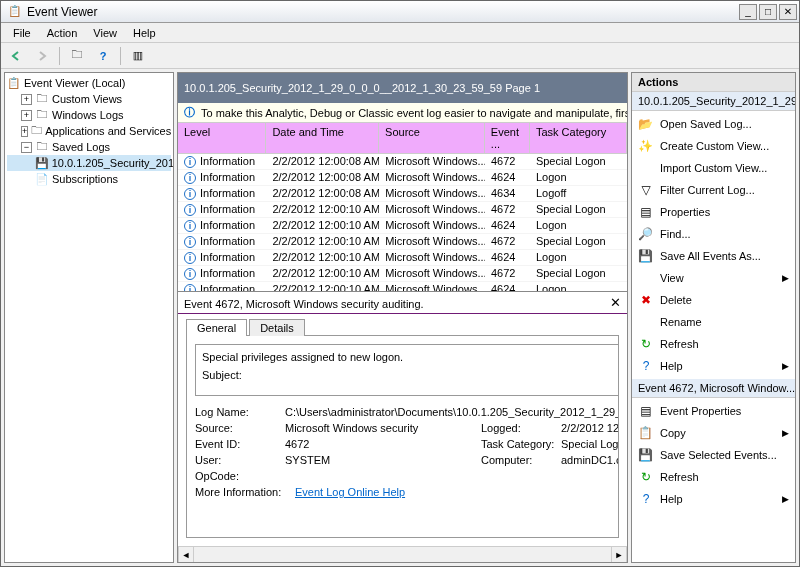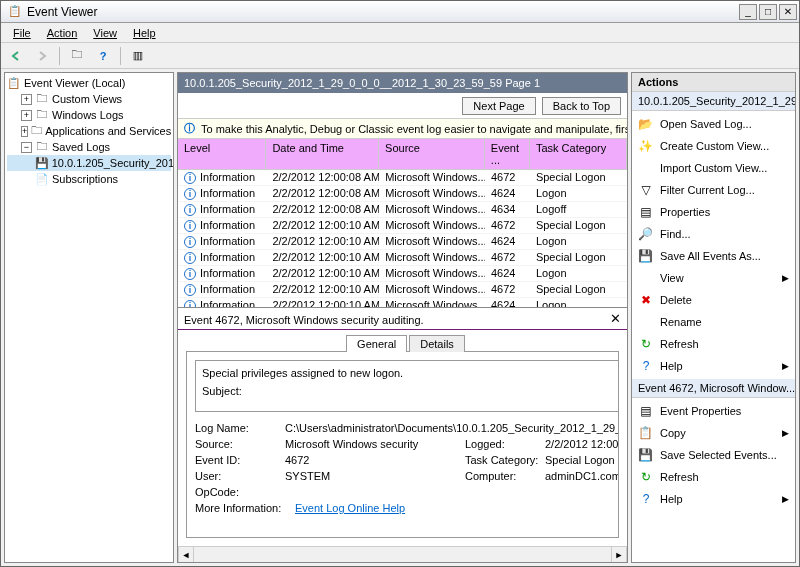--- a/index.html
+++ b/index.html
@@ -4,60 +4,60 @@
 <style>
 * { box-sizing: border-box; font-family: "Segoe UI", Tahoma, sans-serif; font-size: 11px; }
 body { margin: 0; background: #fff; overflow: hidden; }
 .window { width: 800px; height: 567px; border: 1px solid #666; display: flex; flex-direction: column; background: #f0f0f0; }
 .titlebar { height: 22px; background: linear-gradient(#fff,#e4e8ee); display: flex; align-items: center; padding: 0 2px; border-bottom: 1px solid #999; }
 .titlebar .icon { width: 16px; height: 16px; margin: 0 4px; display:flex;align-items:center;justify-content:center; }
 .titlebar .title { flex: 1; font-size: 12px; }
 .winbtns { display: flex; }
 .winbtn { width: 18px; height: 16px; border:1px solid #888; margin-left:2px; background:#e8e8e8; display:flex;align-items:center;justify-content:center; font-size:10px; line-height:1; }
 .menubar { height: 20px; display:flex; align-items:center; padding:0 4px; background:#f0f0f0; border-bottom:1px solid #ccc; }
-.menubar span { padding:2px 8px; cursor:default;text-decoration:underline; }
+.menubar span { padding:2px 8px; cursor:default; }
 .toolbar { height:26px; display:flex; align-items:center; padding:0 4px; gap:4px; background:#f0f0f0; border-bottom:1px solid #ccc; }
 .tbtn { width:22px; height:22px; display:flex; align-items:center; justify-content:center; border:1px solid transparent; }
 .sep { width:1px; height:18px; background:#bbb; margin:0 2px; }
 .body { flex:1; display:flex; min-height:0; padding:3px; gap:3px; }
 .panel { border:1px solid #888; background:#fff; display:flex; flex-direction:column; min-height:0; }
 .left { width:170px; }
 .center { flex:1; min-width:0; }
 .right { width:165px; }
 .tree { flex:1; overflow:hidden; padding:2px; }
 .treenode { display:flex; align-items:center; padding:1px 0; white-space:nowrap; }
 .expander { width:11px; height:11px; border:1px solid #888; display:flex; align-items:center; justify-content:center; font-size:9px; margin-right:3px; background:#fff; line-height:1; }
 .treeicon { width:14px; height:14px; margin-right:3px; display:flex;align-items:center;justify-content:center; }
 .indent1 { padding-left:14px; }
 .indent2 { padding-left:28px; }
 .sel { background:#cde6f7; }
-.centerhdr { height:20px; background:#6b7a8f; color:#fff; padding:0 6px; display:flex; align-items:center; font-size:11px; }
+.centerhdr { height:30px; background:#6b7a8f; color:#fff; padding:0 6px; display:flex; align-items:center; font-size:11px; }
 .pager { height:26px; display:flex; justify-content:flex-end; align-items:center; gap:6px; padding:0 6px; border-bottom:1px solid #ccc; }
 .btn { border:1px solid #888; background:#f4f4f4; padding:2px 10px; }
 .infobar { height:20px; display:flex; align-items:center; padding:0 6px; gap:6px; background:#fffff0; border-bottom:1px solid #ccc; font-size:11px; white-space:nowrap; overflow:hidden; }
 .grid { flex:0 0 168px; overflow:hidden; position:relative; }
 .gridhdr { display:flex; background:#f0abfc; border-bottom:1px solid #ccc; }
 .gridhdr div { border-right:1px solid #ccc; padding:3px 6px; font-weight:normal; }
 .gridbody { overflow-y:scroll; overflow-x:hidden; height:146px; }
 .row { display:flex; border-bottom:1px solid #f4f4f4; }
 .row div { padding:1px 6px; white-space:nowrap; overflow:hidden; }
 .c0{width:100px}.c1{width:128px}.c2{width:120px}.c3{width:50px}.c4{width:110px}
 .rowicon { width:12px; height:12px; border-radius:50%; border:1px solid #1e6fc7; color:#1e6fc7; display:inline-flex; align-items:center; justify-content:center; font-size:9px; font-weight:bold; margin-right:4px; }
 .detailpane { flex:1; border-top:1px solid #888; display:flex; flex-direction:column; min-height:0; }
 .detailhdr { display:flex; align-items:flex-end; padding:3px 6px; font-weight:normal; border-bottom:1px solid #701a75; }
 .detailhdr .close { margin-left:auto; font-size:13px; cursor:default; }
-.tabs { display:flex; padding:4px 8px 0 16px;justify-content:center; }
+.tabs { display:flex; padding:4px 8px 0 8px; }
 .tab { border:1px solid #999; border-bottom:none; padding:2px 10px; background:#fff; margin-right:2px; position:relative; top:1px; }
 .tab.inactive { background:#eee; }
 .detailbody { flex:1; margin:0 8px 8px 8px; border:1px solid #999; padding:8px; overflow:auto; display:flex; }
 .detailinner { flex:1; }
 .msgbox { border:1px solid #999; padding:6px; margin-bottom:8px; height:52px; overflow:hidden; }
 .proprow { display:flex; padding:2px 0; }
 .proprow .lbl { width:90px; }
-.proprow .val { width:180px; }
+.proprow .val { width:196px; }
 .proprow .lbl2 { width:80px; }
 .proprow .val2 { flex:1; }
 .link { color:#0066cc; text-decoration:underline; }
 .actions-title { background:#e5e5e5; padding:3px 6px; font-weight:bold; border-bottom:1px solid #ccc; }
 .section-hdr { background:#e3ecf7; padding:3px 6px; display:flex; align-items:center; border-bottom:1px solid #ccc; white-space:nowrap; overflow:hidden; }
 .action-list { padding:2px 0; }
 .action-item { display:flex; align-items:center; padding:3px 6px; gap:6px; white-space:nowrap; overflow:hidden; }
 .aicon { width:16px; height:16px; display:flex; align-items:center; justify-content:center; font-size:12px; }
 .action-item .arrow { margin-left:auto; font-size:9px; }
 .hscroll { height:16px; border-top:1px solid #ccc; background:#f0f0f0; display:flex; }
@@ -140,24 +140,20 @@
         <div class="treenode indent1">
           <span style="width:14px"></span>
           <span class="treeicon">📄</span>
           <span>Subscriptions</span>
         </div>
       </div>
     </div>
 
     <div class="panel center">
       <div class="centerhdr">10.0.1.205_Security_2012_1_29_0_0_0__2012_1_30_23_59_59    Page 1</div>
-      <div class="pager">
-        <button class="btn">Next Page</button>
-        <button class="btn">Back to Top</button>
-      </div>
       <div class="infobar">
         <span style="color:#06c;font-weight:bold">ⓘ</span>
         <span>To make this Analytic, Debug or Classic event log easier to navigate and manipulate, first save it in</span>
       </div>
       <div class="grid">
         <div class="gridhdr">
           <div class="c0">Level</div>
           <div class="c1">Date and Time</div>
           <div class="c2">Source</div>
           <div class="c3">Event ...</div>

